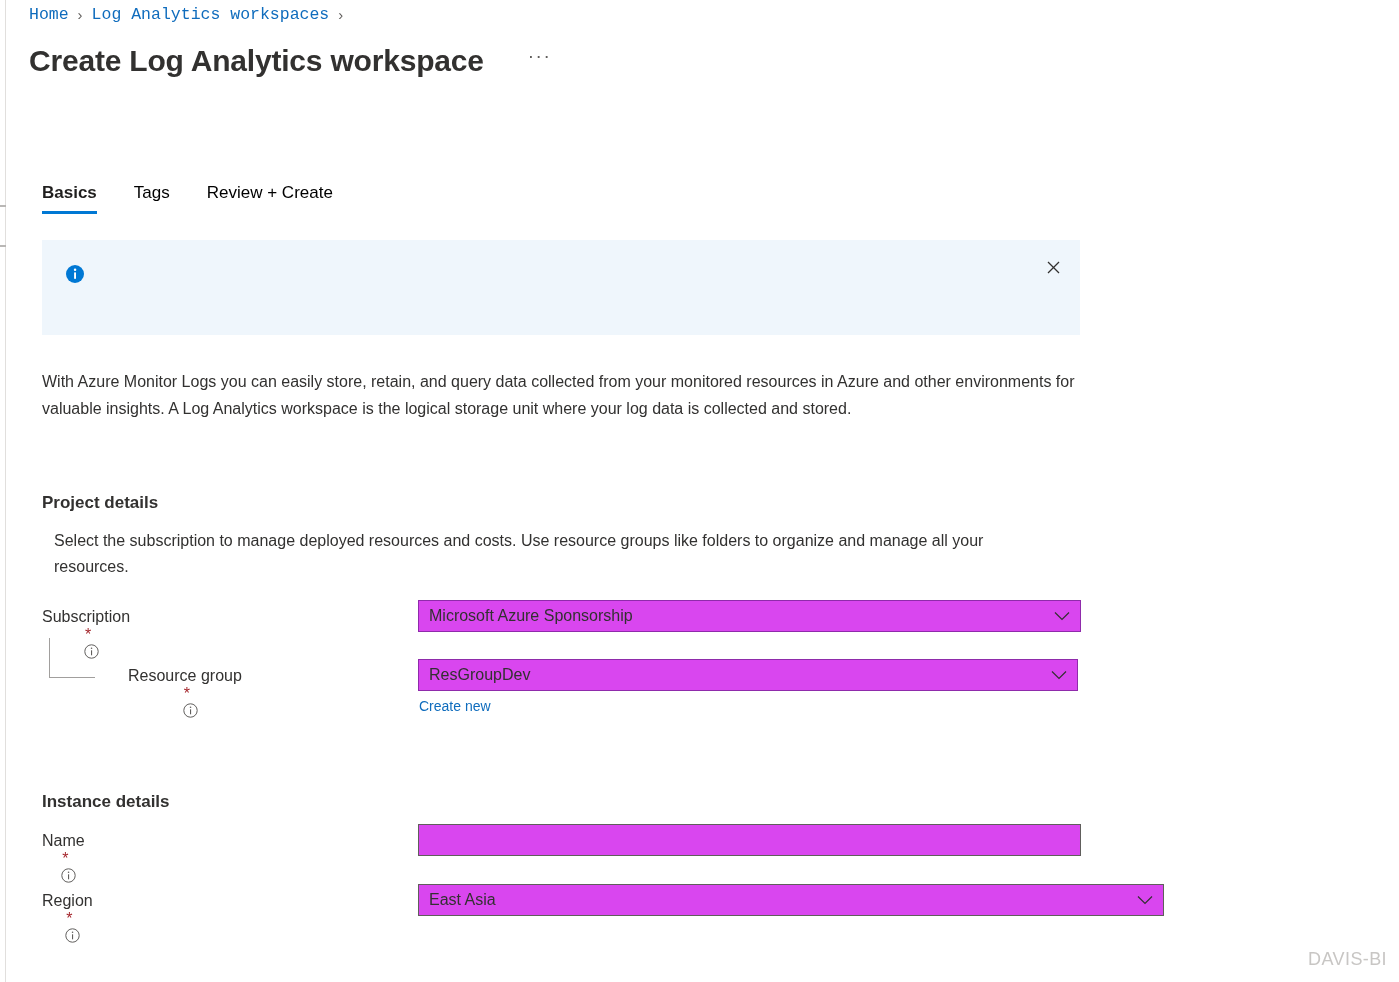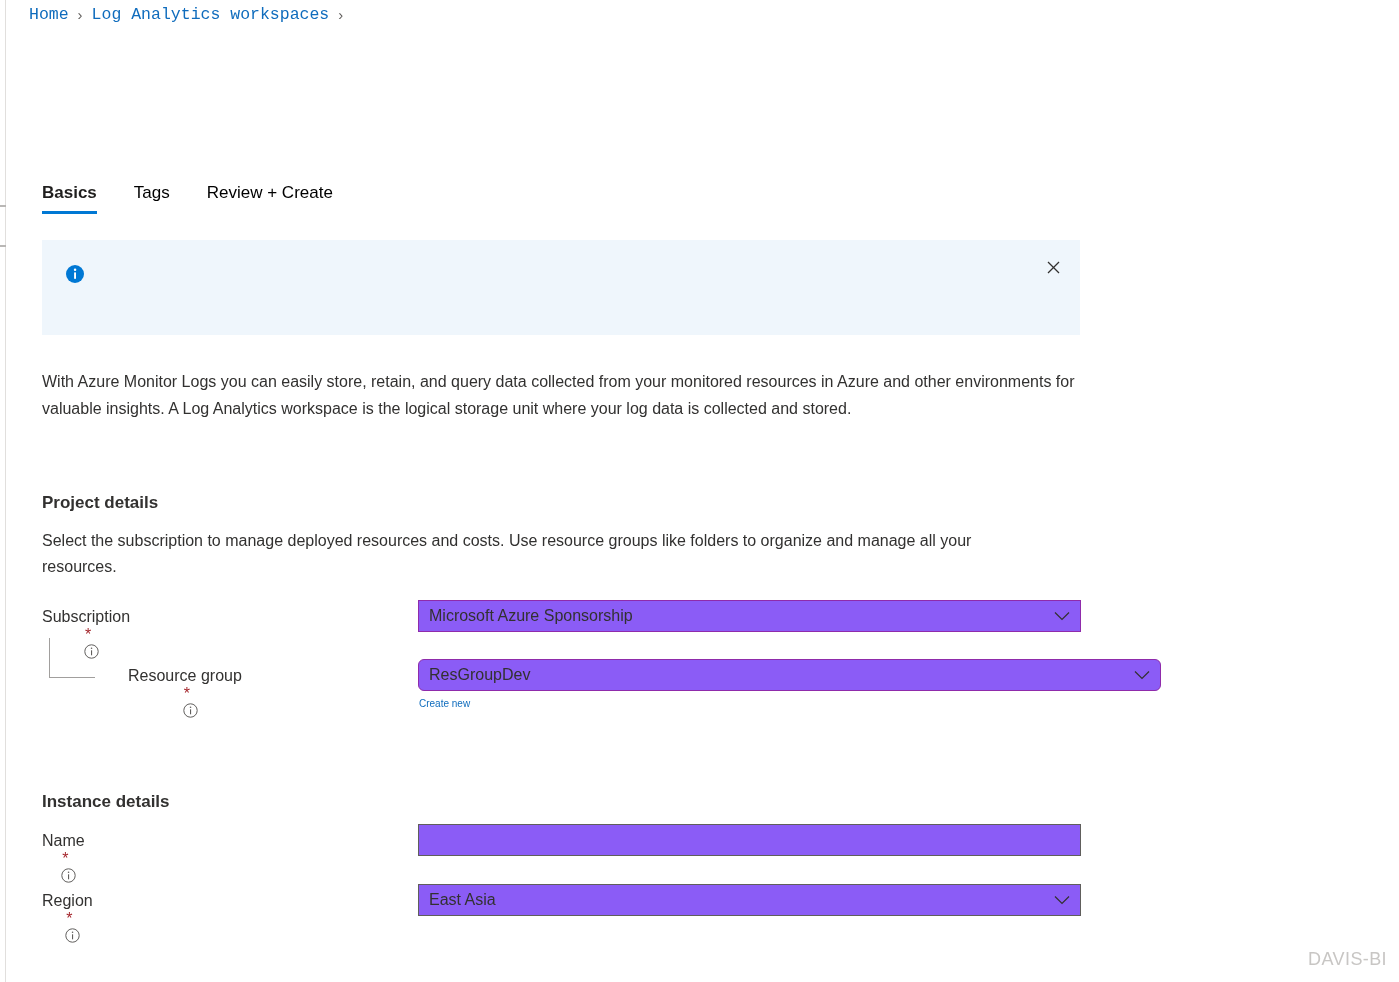--- a/index.html
+++ b/index.html
@@ -153,20 +153,21 @@
     font-size: 17px;
     font-weight: bold;
     color: #323130;
   }
   .section-desc {
     position: absolute;
     font-size: 16px;
     line-height: 26px;
     color: #323130;
     width: 1000px;
+    margin-left: 12px;
   }
 
   
   .field-label {
     position: absolute;
     font-size: 16px;
     color: #323130;
     display: flex;
     align-items: center;
     white-space: nowrap;
@@ -182,41 +183,41 @@
     align-items: center;
     justify-content: center;
     margin-left: 11px;
     width: 15px; height: 15px;
     cursor: pointer;
   }
 
   .control {
     position: absolute;
     height: 32px;
-    background: #8b5cf6;
+    background: #d946ef;
     border: 1px solid #605e5c;
     display: flex;
     align-items: center;
     padding: 0 10px;
     font-size: 16px;
     color: #323130;
     cursor: pointer;
   }
   .control.accent { border: 1px solid #8a2be2; border-color: #8f2bab; }
   .control .val { flex: 1 1 auto; white-space: nowrap; overflow: hidden; }
   .control .chev {
     flex: 0 0 auto;
     margin-left: 8px;
     display: flex; align-items: center;
   }
   .control.textinput { cursor: text; }
 
   .link-below {
     position: absolute;
-    font-size: 10px;
+    font-size: 14px;
     color: #0f6cbd;
     cursor: pointer;
   }
 
   
   .tree-connector {
     position: absolute;
     left: 49px; top: 638px;
     width: 46px; height: 40px;
     border-left: 1px solid #a19f9d;
@@ -242,20 +243,24 @@
   <div class="rail-tick t1"></div>
   <div class="rail-tick t2"></div>
 
   <div class="breadcrumb">
     <span class="bc-link">Home</span>
     <span class="bc-sep">›</span>
     <span class="bc-link">Log Analytics workspaces</span>
     <span class="bc-sep">›</span>
   </div>
 
+  <div class="title-row">
+    <div class="page-title">Create Log Analytics workspace</div>
+    <div class="ellipsis-btn">···</div>
+  </div>
 
   <div class="tabs">
     <div class="tab active">Basics</div>
     <div class="tab">Tags</div>
     <div class="tab">Review + Create</div>
   </div>
 
   <div class="banner">
     <span class="banner-icon">
       <svg width="18" height="18" viewBox="0 0 18 18">
@@ -303,21 +308,21 @@
     <span>Resource group</span>
     <span class="req-star">*</span>
     <span class="info-glyph">
       <svg width="15" height="15" viewBox="0 0 15 15">
         <circle cx="7.5" cy="7.5" r="6.7" fill="none" stroke="#605e5c" stroke-width="1"></circle>
         <rect x="7" y="6.3" width="1.1" height="5" fill="#605e5c"></rect>
         <circle cx="7.55" cy="4.3" r="0.8" fill="#605e5c"></circle>
       </svg>
     </span>
   </div>
-  <div class="control accent" style="left:418px; top:659px; width:743px;border-radius:6px;">
+  <div class="control accent" style="left:418px; top:659px; width:660px;">
     <span class="val">ResGroupDev</span>
     <span class="chev">
       <svg width="16" height="10" viewBox="0 0 16 10">
           <polyline points="1,1.5 8,8.5 15,1.5" fill="none" stroke="#323130" stroke-width="1.2"></polyline>
         </svg>
     </span>
   </div>
   <div class="link-below" style="left:419px; top:698px;">Create new</div>
 
   <div class="section-heading" style="left:42px; top:792px;">Instance details</div>
@@ -341,21 +346,21 @@
     <span>Region</span>
     <span class="req-star">*</span>
     <span class="info-glyph">
       <svg width="15" height="15" viewBox="0 0 15 15">
         <circle cx="7.5" cy="7.5" r="6.7" fill="none" stroke="#605e5c" stroke-width="1"></circle>
         <rect x="7" y="6.3" width="1.1" height="5" fill="#605e5c"></rect>
         <circle cx="7.55" cy="4.3" r="0.8" fill="#605e5c"></circle>
       </svg>
     </span>
   </div>
-  <div class="control" style="left:418px; top:884px; width:663px;">
+  <div class="control" style="left:418px; top:884px; width:746px;">
     <span class="val">East Asia</span>
     <span class="chev">
       <svg width="16" height="10" viewBox="0 0 16 10">
           <polyline points="1,1.5 8,8.5 15,1.5" fill="none" stroke="#323130" stroke-width="1.2"></polyline>
         </svg>
     </span>
   </div>
 
   <div class="watermark">DAVIS-BI</div>
 </div>

